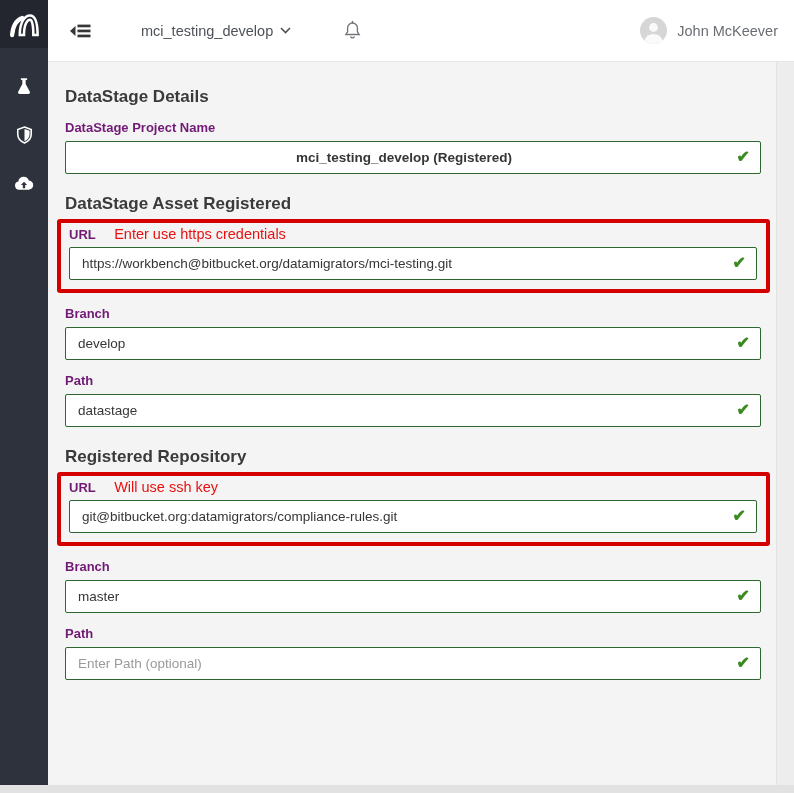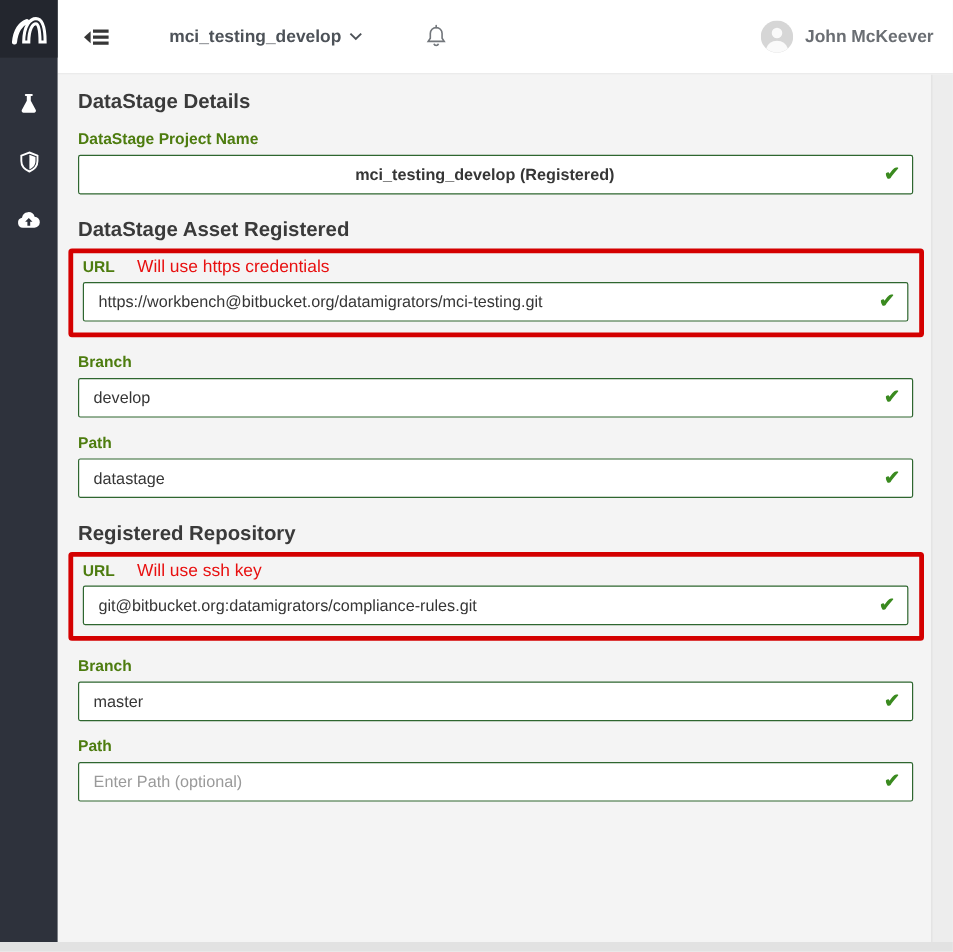--- a/index.html
+++ b/index.html
@@ -11,46 +11,46 @@
     background:#2e323c; z-index:5; }
   .logo-block { width:48px; height:48px; background:#23262e;
     display:flex; align-items:center; justify-content:center; }
   .side-icons { display:flex; flex-direction:column; align-items:center;
     padding-top:28px; gap:26px; }
   .side-icons .sicon { width:22px; height:22px; display:flex;
     align-items:center; justify-content:center; cursor:pointer; }
 
   .topbar { position:absolute; left:48px; right:0; top:0; height:62px;
     background:#ffffff; border-bottom:1px solid #e7e7e7; z-index:4;
-    display:flex; align-items:center;font-weight:bold; }
+    display:flex; align-items:center; }
   .menu-btn { margin-left:22px; display:flex; align-items:center; cursor:pointer; }
   .proj-select { margin-left:50px; display:flex; align-items:center; gap:7px;
     font-size:14.5px; color:#4d5258; cursor:pointer; }
   .bell { margin-left:52px; cursor:pointer; display:flex; }
   .user-box { margin-left:auto; margin-right:16px; display:flex;
     align-items:center; gap:10px; cursor:pointer; }
   .user-name { font-size:14.5px; color:#6a6e73; }
 
   .scroll-strip { position:absolute; right:0; top:62px; bottom:8px; width:18px;
     background:#ededed; border-left:1px solid #e2e2e2; z-index:3; }
   .bottom-strip { position:absolute; left:0; right:0; bottom:0; height:8px;
     background:#e2e2e2; z-index:6; }
 
   
   .content { position:absolute; left:48px; top:62px; right:19px; bottom:8px;
     background:#f4f4f4; padding:0 14px 0 17px; overflow:hidden; }
 
   h1.page-title { margin-top:31px; font-size:22px; font-weight:700;
     color:#363636; letter-spacing:-0.2px; }
   h2.section-h { font-size:17px; font-weight:700; color:#3a3a3a; }
-  .h-details { margin-top:13px; }
+  .h-details { margin-top:25px; }
   .h-asset  { margin-top:20px; }
   .h-comp   { margin-top:20px; }
 
-  .fld-label { display:block; font-size:13px; font-weight:700; color:#4d7c0f;
+  .fld-label { display:block; font-size:13px; font-weight:700; color:#701a75;
     margin-top:13px; margin-bottom:6px; }
   .inp-wrap { position:relative; }
   .inp-wrap input { width:100%; height:33px; background:#fff;
     border:1px solid #2e662f; border-radius:2px; padding:0 30px 0 12px;
     font-family:"Liberation Sans", sans-serif; font-size:13.5px; color:#363636;
     outline:none; }
   .inp-wrap input::placeholder { color:#9a9a9a; }
   .inp-wrap input.bold { font-weight:700;text-align:center; }
   .check { position:absolute; right:11px; top:6px; font-size:16px;
     color:#3a8a1f; font-weight:700; pointer-events:none; }
@@ -139,21 +139,21 @@
   <label class="fld-label">DataStage Project Name</label>
   <div class="inp-wrap">
     <input class="bold" type="text" value="mci_testing_develop (Registered)" style="">
     <span class="check">✔</span>
   </div>
 
   <h2 class="section-h h-asset">DataStage Asset Registered</h2>
 
   <div class="red-box">
     <label class="fld-label">URL</label>
-    <span class="annotation">Will use https credentials</span>
+    <span class="annotation">Enter use https credentials</span>
     <div class="inp-wrap">
       <input type="text" value="https://workbench@bitbucket.org/datamigrators/mci-testing.git" style="">
       <span class="check">✔</span>
     </div>
   </div>
 
   <label class="fld-label">Branch</label>
   <div class="inp-wrap">
     <input type="text" value="develop" style="">
     <span class="check">✔</span>

